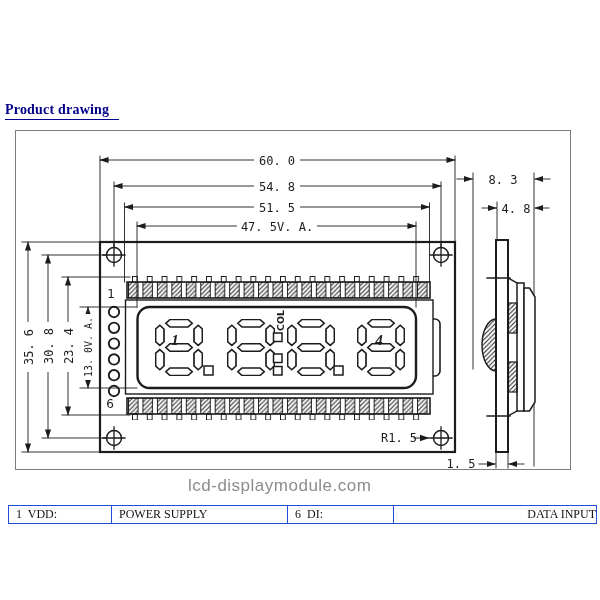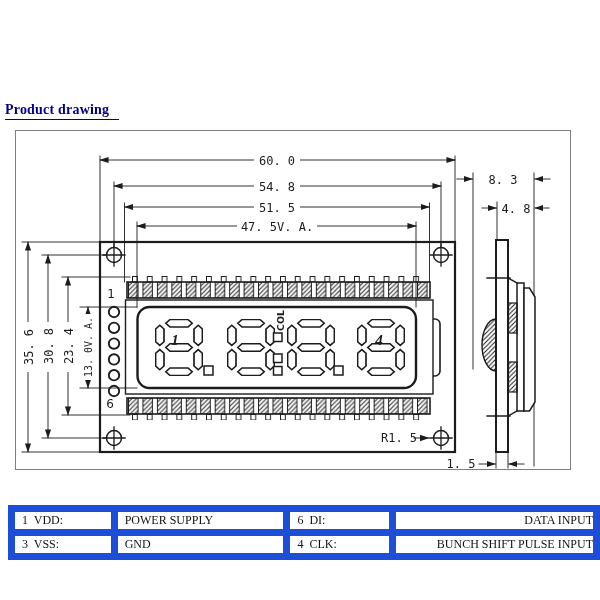--- a/index.html
+++ b/index.html
@@ -13,21 +13,21 @@
   .watermark{position:absolute;left:188px;top:440px;font-family:"Liberation Sans",sans-serif;
              font-size:17px;color:#8c8c8c;letter-spacing:.5px;}
   svg text{font-family:"DejaVu Sans Mono",monospace;font-size:12px;fill:#1c1c1c;}
   svg .lab{font-family:"DejaVu Sans",sans-serif;font-size:12px;}
   svg .digit-idx{font-family:"Liberation Serif",serif;font-size:15px;font-weight:bold;font-style:italic;}
   svg .col-txt{font-family:"DejaVu Sans",sans-serif;font-size:9.5px;font-weight:bold;}
   svg .va{font-size:10px;}
   .ln{stroke:#1c1c1c;}
   table.pins{position:absolute;left:8px;top:469px;border-collapse:collapse;table-layout:fixed;
              font-size:12px;color:#111;}
-  table.pins td{border:7px solid #1d4ed8;height:17px;padding:0 0 0 7px;white-space:pre;overflow:hidden;}
+  table.pins td{border:1px solid #1d4ed8;height:17px;padding:0 0 0 7px;white-space:pre;overflow:hidden;}
   td.c1{width:95px;} td.c2{width:168px;} td.c3{width:98px;} td.c4{width:195px;text-align:right;}
 </style>
 </head>
 <body>
 
 <div class="page">
 
   <div id="title-product" class="sec-title">Product drawing</div>
 
   <div class="frame"></div>
@@ -202,32 +202,27 @@
 
       <g>
         <path class="ln" stroke-width="0.9" stroke="#1c1c1c" d="M496,417 V432 M508,417 V432"></path>
         <line class="ln" x1="479" y1="428" x2="495.3" y2="428" stroke-width="0.9" marker-end="url(#arr)"></line>
         <line class="ln" x1="524" y1="428" x2="508.7" y2="428" stroke-width="0.9" marker-end="url(#arr)"></line>
         <text x="461" y="432" text-anchor="middle">1. 5</text>
       </g>
     </g>
   </svg>
 
+  <div class="watermark">lcd-displaymodule.com</div>
 
 
   <table class="pins">
     <tbody>
       <tr>
         <td class="c1">1  VDD:</td>
         <td class="c2">POWER SUPPLY</td>
         <td class="c3">6  DI:</td>
         <td class="c4">DATA INPUT</td>
       </tr>
-      <tr>
-        <td class="c1">3  VSS:</td>
-        <td class="c2">GND</td>
-        <td class="c3">4  CLK:</td>
-        <td class="c4">BUNCH SHIFT PULSE INPUT</td>
-      </tr>
     </tbody>
   </table>
 
 </div>
 
 </body></html>

